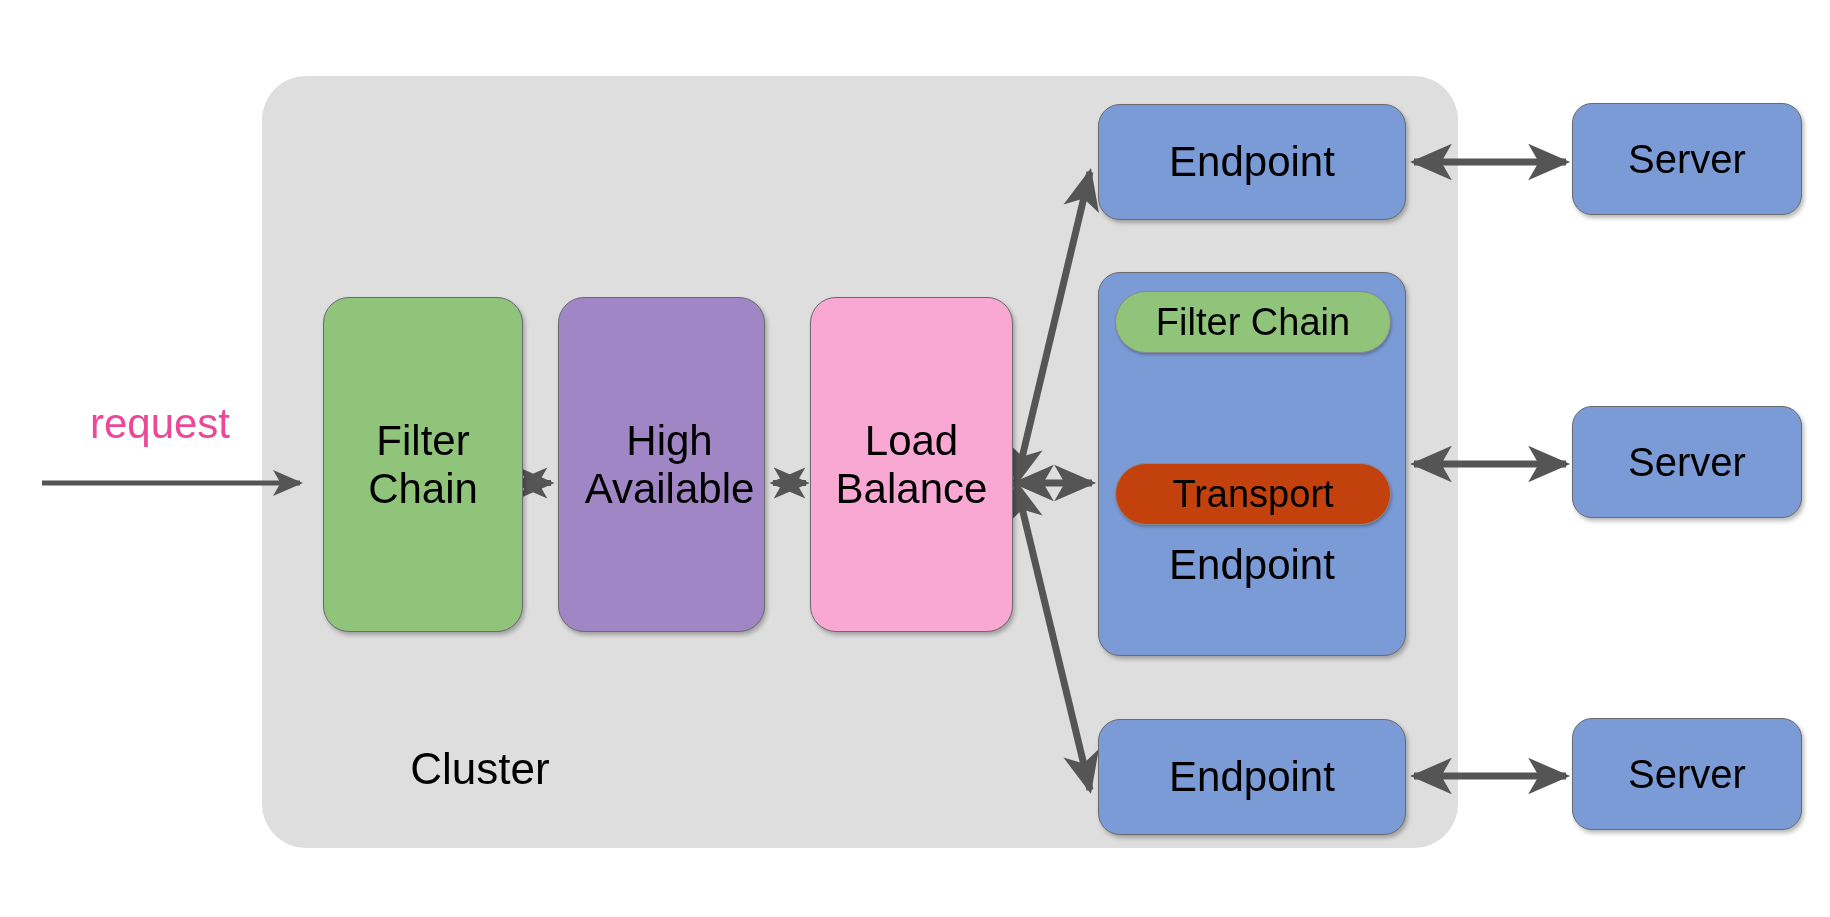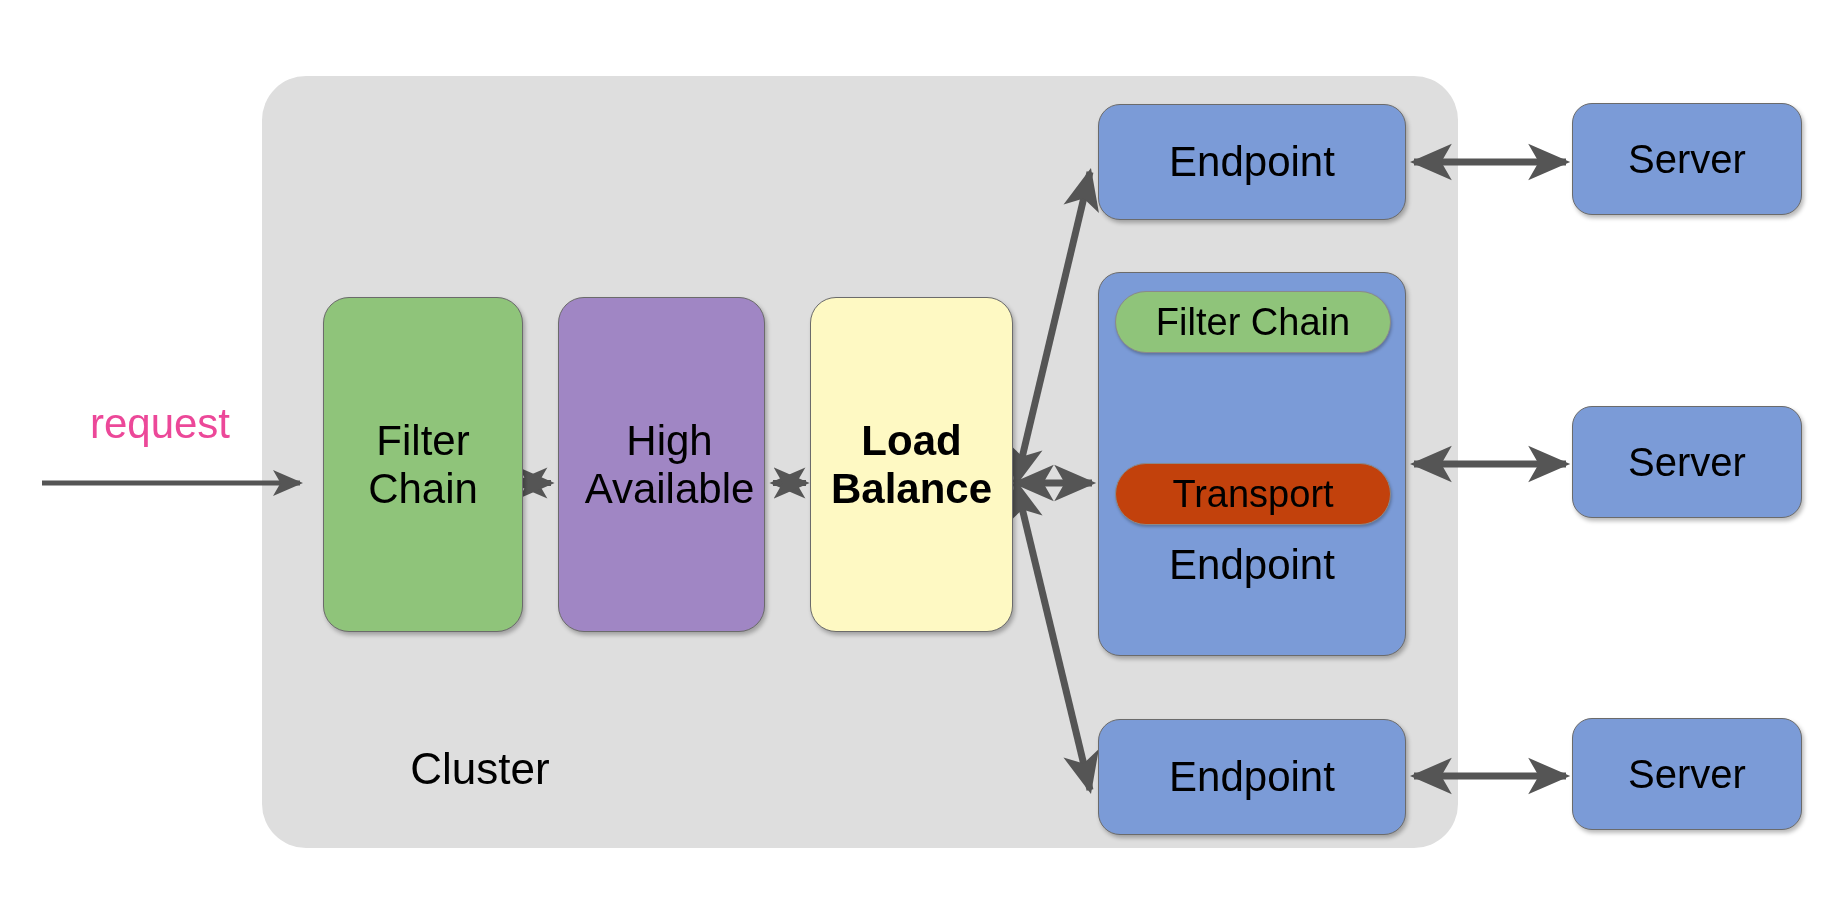--- a/index.html
+++ b/index.html
@@ -46,21 +46,21 @@
     justify-content: center;
     text-align: center;
     color: #000000;
     border: 1.5px solid #6b6b6b;
     box-shadow: 2px 3px 4px rgba(0,0,0,0.28);
     line-height: 1.12;
   }
 
   .node.green  { background: #8FC47A; }
   .node.purple { background: #A086C4; padding-left: 16px; }
-  .node.red    { background: #fef9c3; font-weight: bold; }
+  .node.red    { background: #f9a8d4; }
   .node.blue   { background: #7B9BD7; }
 
   
   .stage-box {
     top: 297px;
     height: 335px;
     width: 200px;
     border-radius: 26px;
     font-size: 42px;
   }

